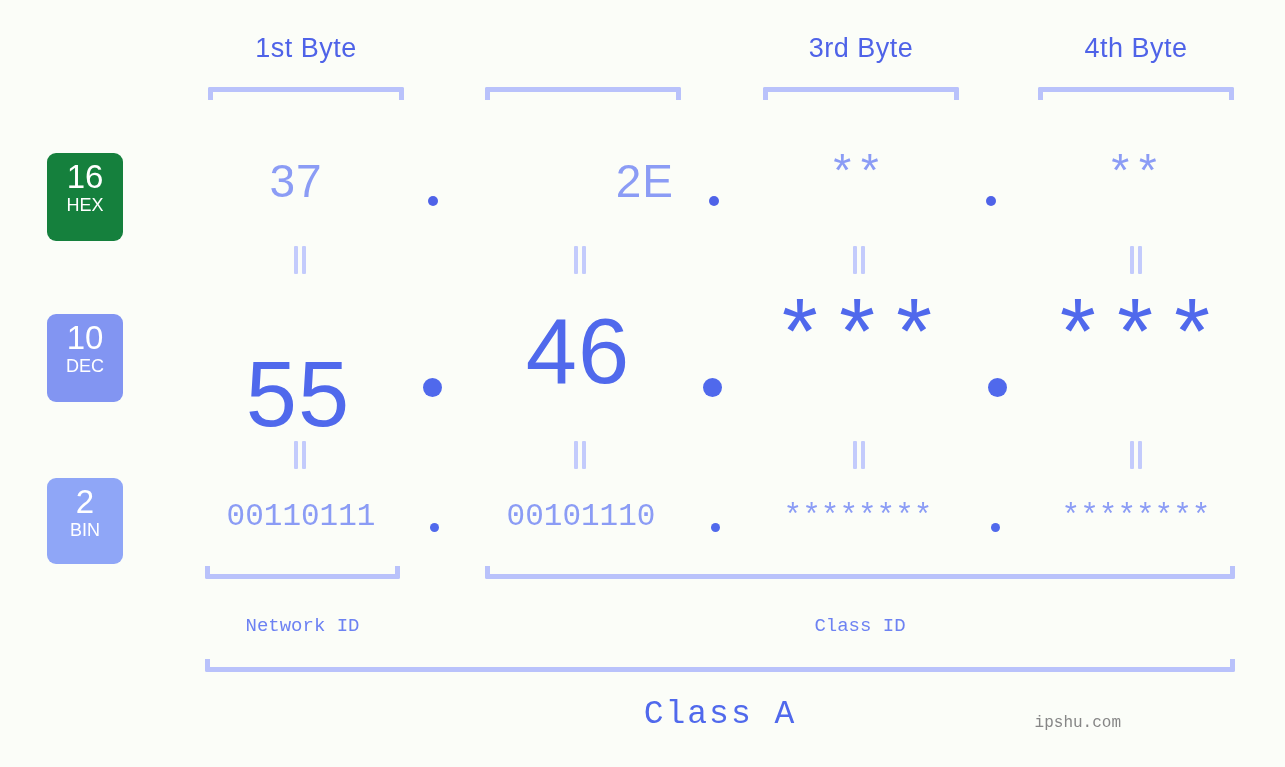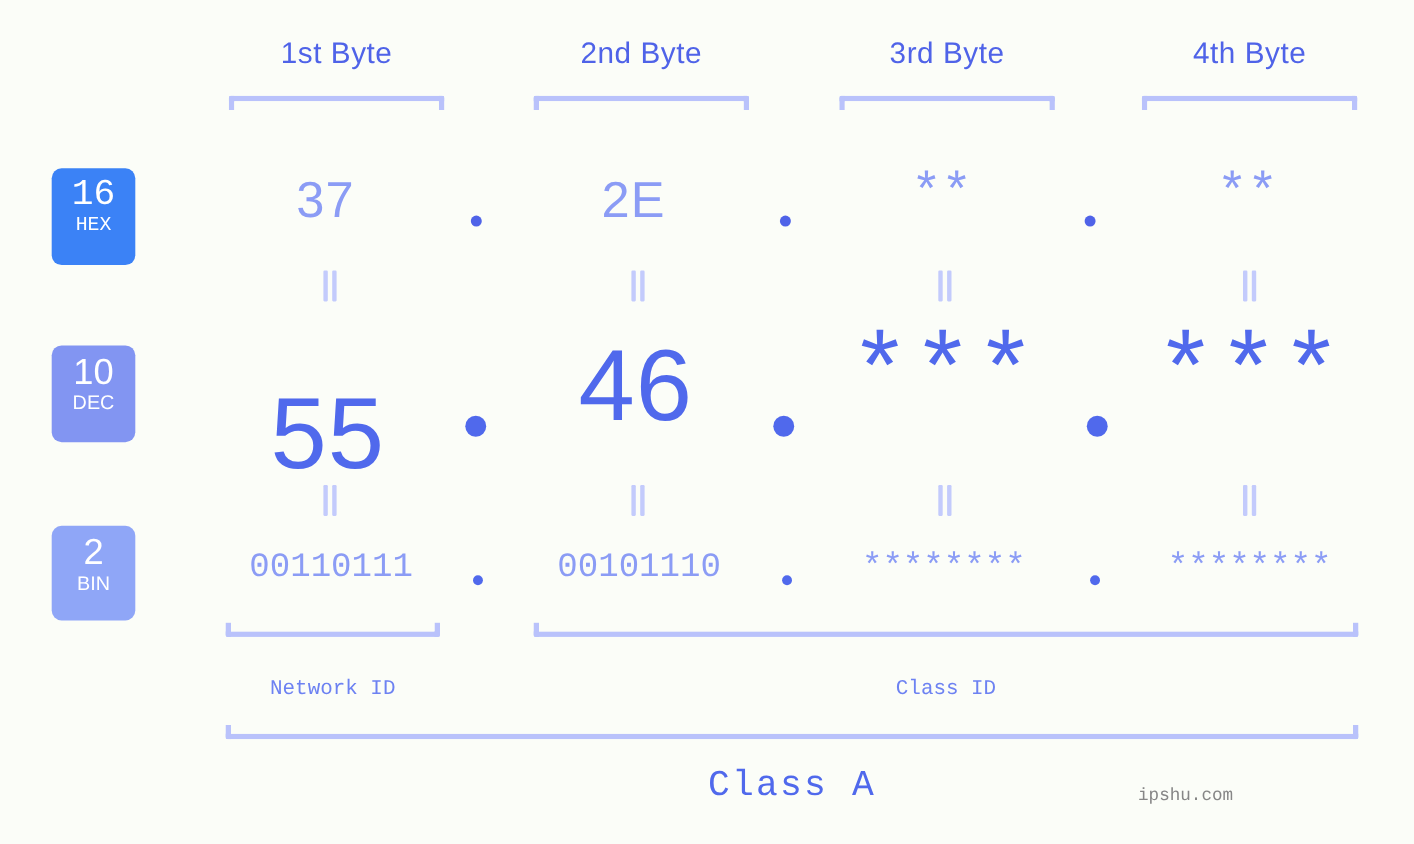--- a/index.html
+++ b/index.html
@@ -71,21 +71,21 @@
     font-size: 33px;
     line-height: 35px;
     font-weight: 400;
   }
   .badge .name {
     display: block;
     font-size: 18px;
     line-height: 22px;
     font-weight: 400;
   }
-  #badge-hex { top: 153px; height: 88px; background: #3b82f6; font-family: Liberation Mono, monospace; }
+  #badge-hex { top: 153px; height: 88px; background: #15803d; }
   #badge-dec { top: 314px; height: 88px; background: #8295f2; }
   #badge-bin { top: 478px; height: 86px; background: #8fa6f7; }
 
   
   .hex-val {
     position: absolute;
     top: 155px;
     font-size: 46px;
     line-height: 52px;
     color: #8b9cf5;
@@ -220,21 +220,20 @@
     font-family: "Liberation Mono", monospace;
     white-space: nowrap;
   }
 </style>
 </head>
 <body>
 
 <div class="canvas">
 
   <div class="byte-label" style="left:208px; width:196px;">1st Byte</div>
-  <div class="byte-label" style="left:485px; width:196px;">2nd Byte</div>
   <div class="byte-label" style="left:763px; width:196px;">3rd Byte</div>
   <div class="byte-label" style="left:1038px; width:196px;">4th Byte</div>
 
   <div class="bracket-down" style="left:208px; top:87px; width:196px;"></div>
   <div class="bracket-down" style="left:485px; top:87px; width:196px;"></div>
   <div class="bracket-down" style="left:763px; top:87px; width:196px;"></div>
   <div class="bracket-down" style="left:1038px; top:87px; width:196px;"></div>
 
   <div class="badge" id="badge-hex">
     <span class="num">16</span>
@@ -244,21 +243,21 @@
     <span class="num">10</span>
     <span class="name">DEC</span>
   </div>
   <div class="badge" id="badge-bin">
     <span class="num">2</span>
     <span class="name">BIN</span>
   </div>
 
   <div class="hex-val" style="left:198px; width:196px;">37</div>
   <div class="hex-dot" style="left:428px;"></div>
-  <div class="hex-val" style="left:478px; width:196px;">2E</div>
+  <div class="hex-val" style="left:478px; width:196px;text-align:right;">2E</div>
   <div class="hex-dot" style="left:709px;"></div>
   <div class="hex-star" style="left:758px; width:196px;">**</div>
   <div class="hex-dot" style="left:986px;"></div>
   <div class="hex-star" style="left:1036px; width:196px;">**</div>
 
   <div class="eq eq-row1" style="left:300px;">
       <span class="b1"></span>
       <span class="b2"></span>
     </div>
   <div class="eq eq-row1" style="left:580px;">

